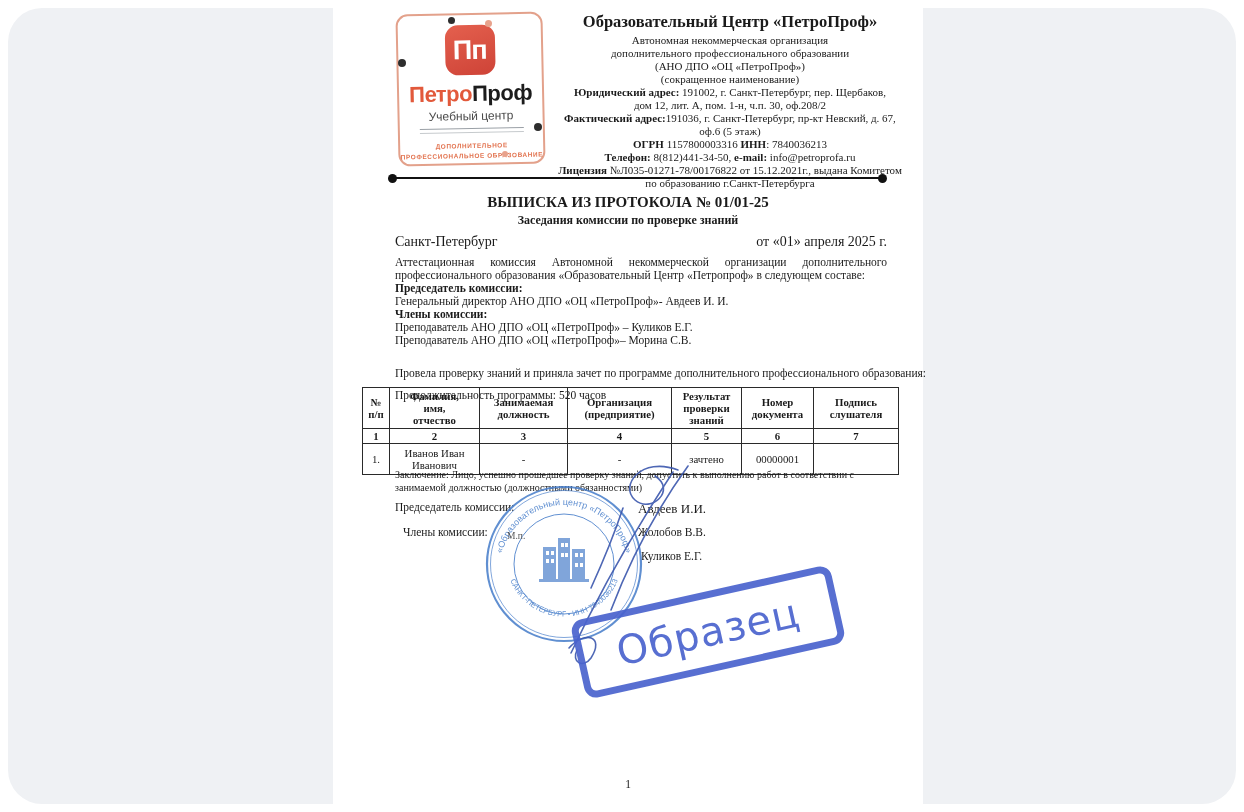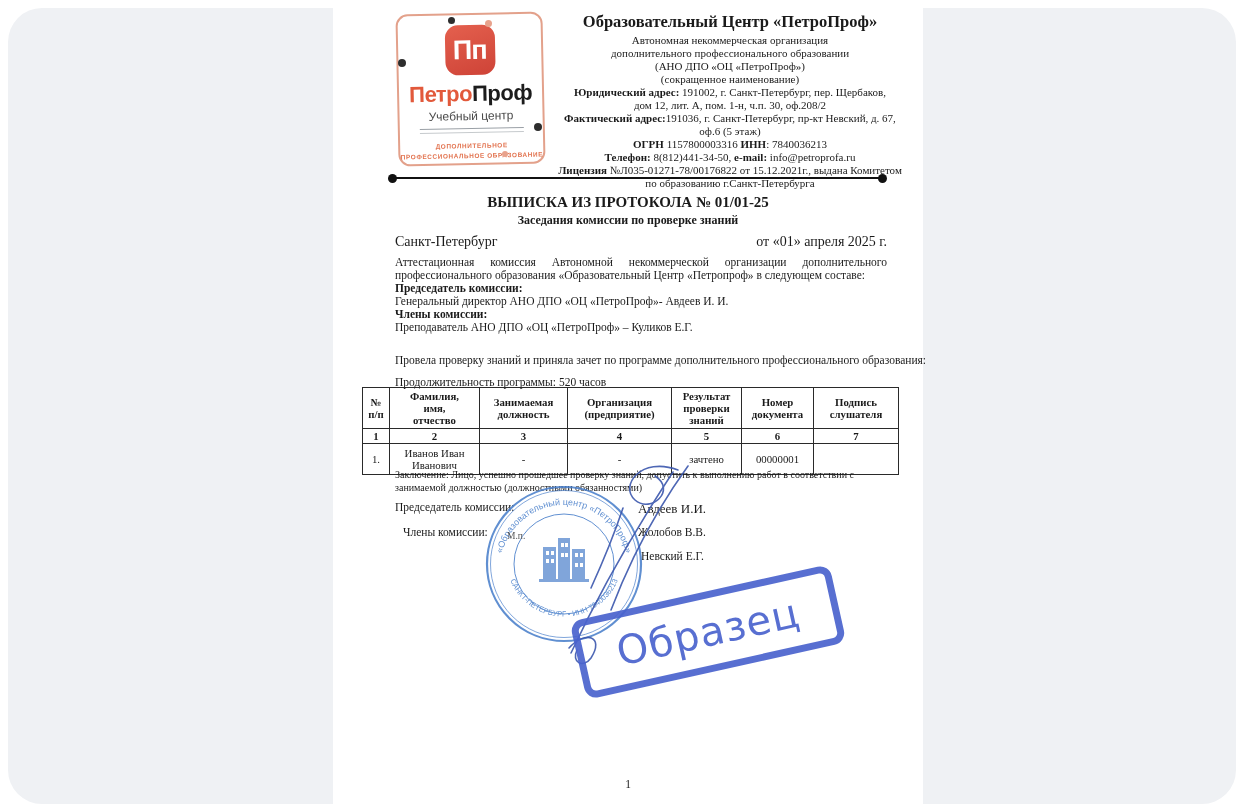--- a/index.html
+++ b/index.html
@@ -129,20 +129,21 @@
       <span>Санкт-Петербург</span>
       <span>от «01» апреля 2025 г.</span>
     </div>
 
     <div class="body-text">
         <div class="tline justify"><span>Аттестационная комиссия Автономной некоммерческой организации дополнительного профессионального образования «Образовательный Центр «Петропроф» в следующем составе:</span></div>
         <div class="tline"><span class="b">Председатель комиссии:</span></div>
         <div class="tline"><span>Генеральный директор АНО ДПО «ОЦ «ПетроПроф»- Авдеев И. И.</span></div>
         <div class="tline"><span class="b">Члены комиссии:</span></div>
         <div class="tline"><span>Преподаватель АНО ДПО «ОЦ «ПетроПроф» – Куликов Е.Г.</span></div>
+        <div class="tline"><span>Преподаватель АНО ДПО «ОЦ «ПетроПроф»– Морина С.В.</span></div>
         <div class="tline nowrap"><span>Провела проверку знаний и приняла зачет по программе дополнительного профессионального образования:</span></div>
         <div class="tspacer"></div>
         <div class="tline"><span>Продолжительность программы: 520 часов</span></div>
       </div>
 
     <table class="doc-table">
       <colgroup>
         <col style="width:27px">
           <col style="width:90px">
           <col style="width:88px">
@@ -193,21 +194,21 @@
           </tr>
         </tbody>
       </table>
 
     <div class="conclusion">Заключение: Лицо, успешно прошедшее проверку знаний, допустить к выполнению работ в соответствии с занимаемой должностью (должностными обязанностями)</div>
 
     <div class="sig-label-1">Председатель  комиссии:</div>
     <div class="sig-label-2">Члены комиссии:</div>
     <div class="sig-name-1">Авдеев И.И.</div>
     <div class="sig-name-2">Жолобов В.В.</div>
-    <div class="sig-name-3">Невский Е.Г.</div>
+    <div class="sig-name-3">Куликов Е.Г.</div>
 
     <svg class="round-stamp" viewBox="0 0 162 162">
       <g stroke="#4b80cb" fill="none">
         <circle cx="81" cy="81" r="77" stroke-width="2.2"></circle>
         <circle cx="81" cy="81" r="73.5" stroke-width="0.8"></circle>
         <circle cx="81" cy="81" r="50" stroke-width="1"></circle>
       </g>
       <defs>
         <path id="arcTop" d="M 17,86 A 64,64 0 0 1 145,86"></path>
         <path id="arcBot" d="M 26,94 A 58,58 0 0 0 136,94"></path>

